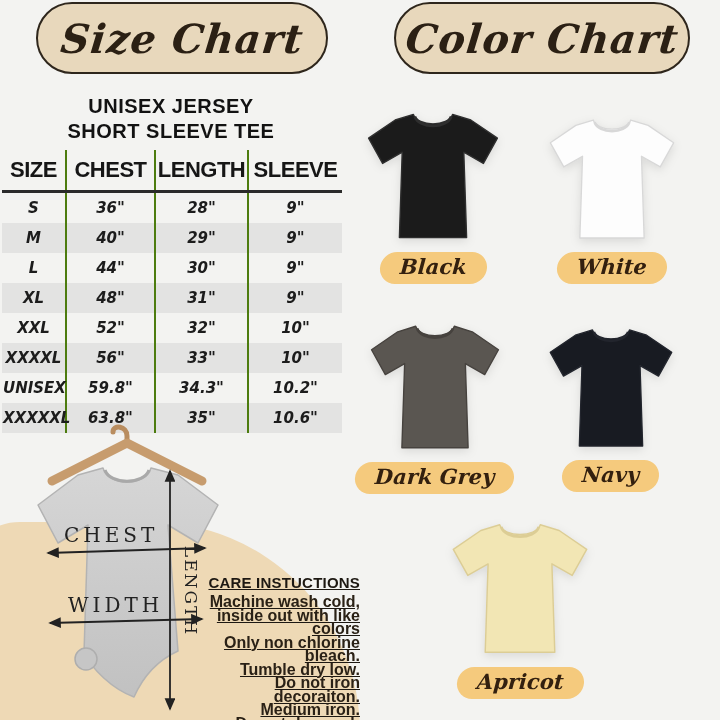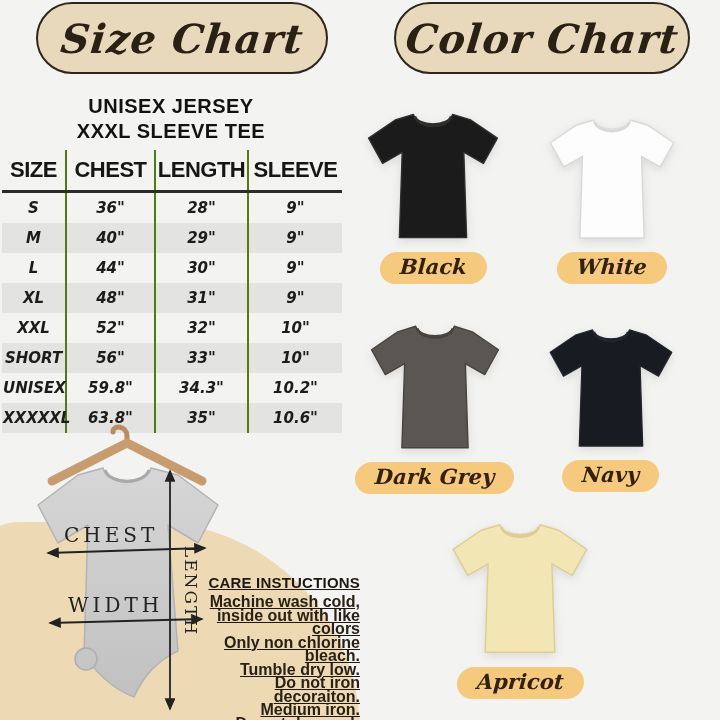--- a/index.html
+++ b/index.html
@@ -108,21 +108,21 @@
       </marker>
     </defs>
   </svg>
 
   <div class="title-pill" id="size-pill">
     <span>Size Chart</span>
   </div>
 
   <div class="product-heading">
     <div>UNISEX JERSEY</div>
-    <div>XXXL SLEEVE TEE</div>
+    <div>SHORT SLEEVE TEE</div>
   </div>
 
   <table class="size-table">
     <colgroup>
         <col class="col-size">
         <col class="col-chest">
         <col class="col-length">
         <col class="col-sleeve">
       </colgroup>
     <thead>
@@ -158,21 +158,21 @@
         <td>31"</td>
         <td>9"</td>
       </tr>
       <tr>
         <td>XXL</td>
         <td>52"</td>
         <td>32"</td>
         <td>10"</td>
       </tr>
       <tr class="shaded">
-        <td>SHORT</td>
+        <td>XXXXL</td>
         <td>56"</td>
         <td>33"</td>
         <td>10"</td>
       </tr>
       <tr>
         <td>UNISEX</td>
         <td>59.8"</td>
         <td>34.3"</td>
         <td>10.2"</td>
       </tr>

